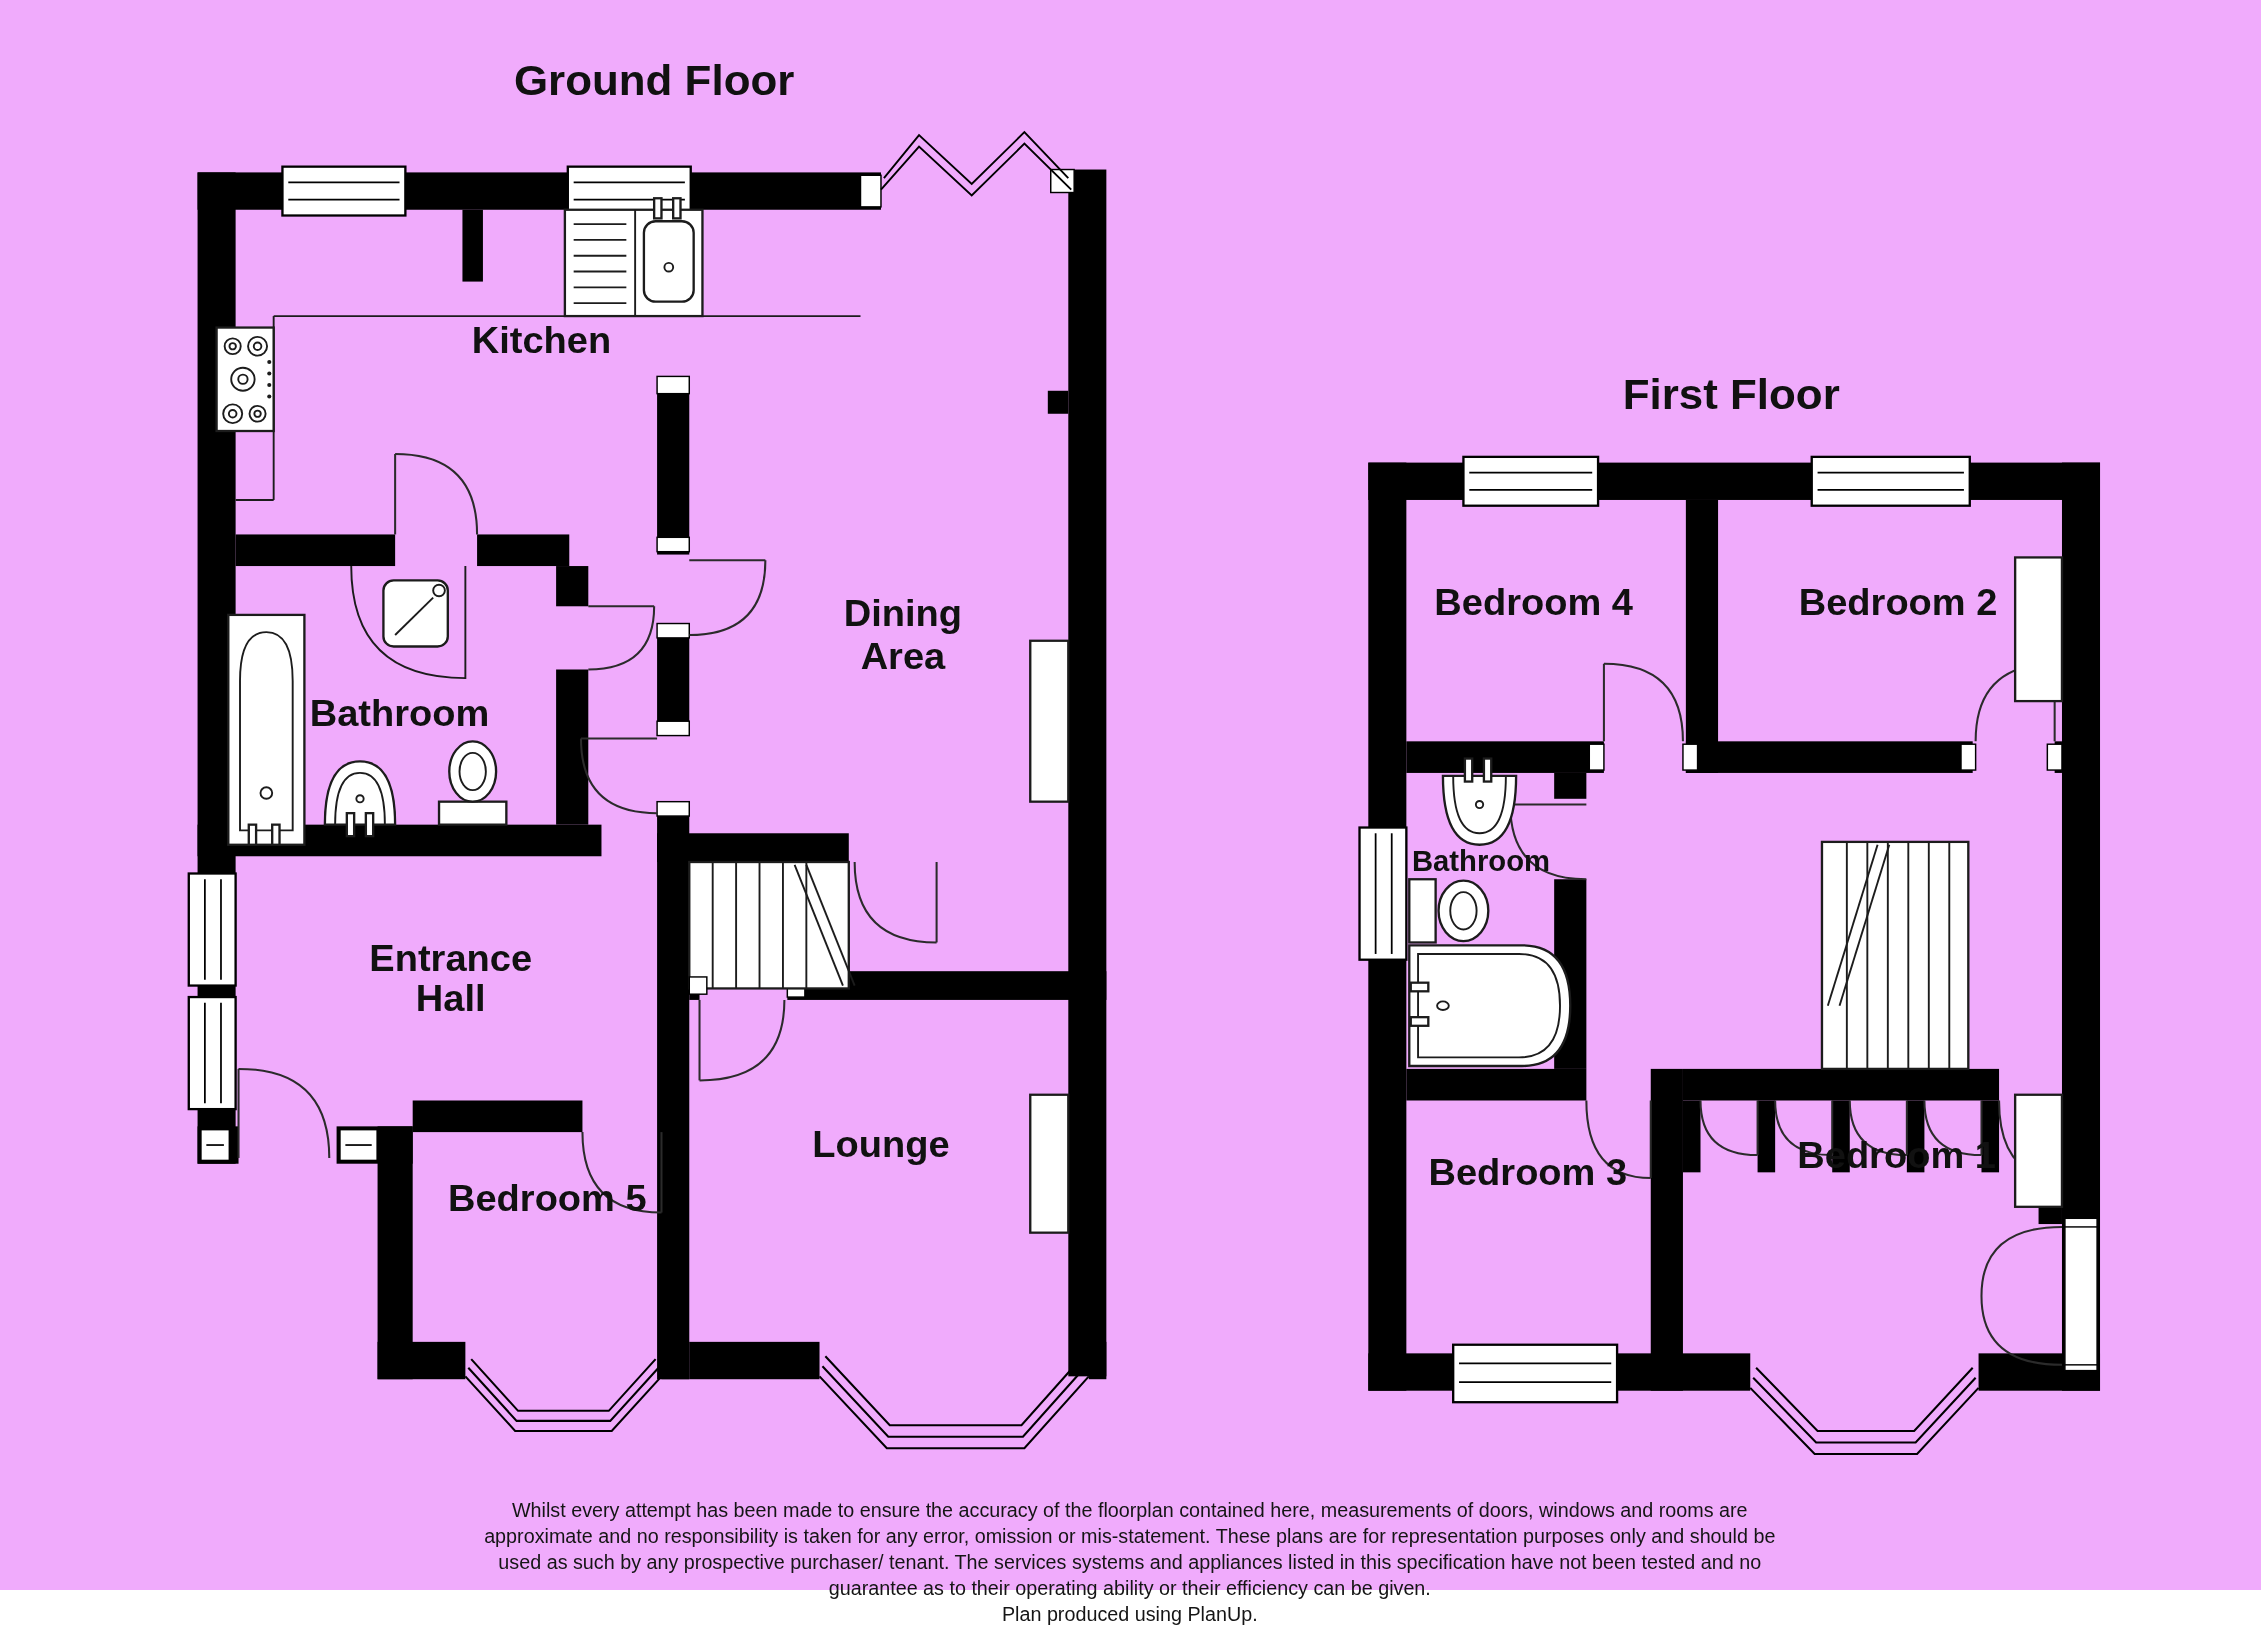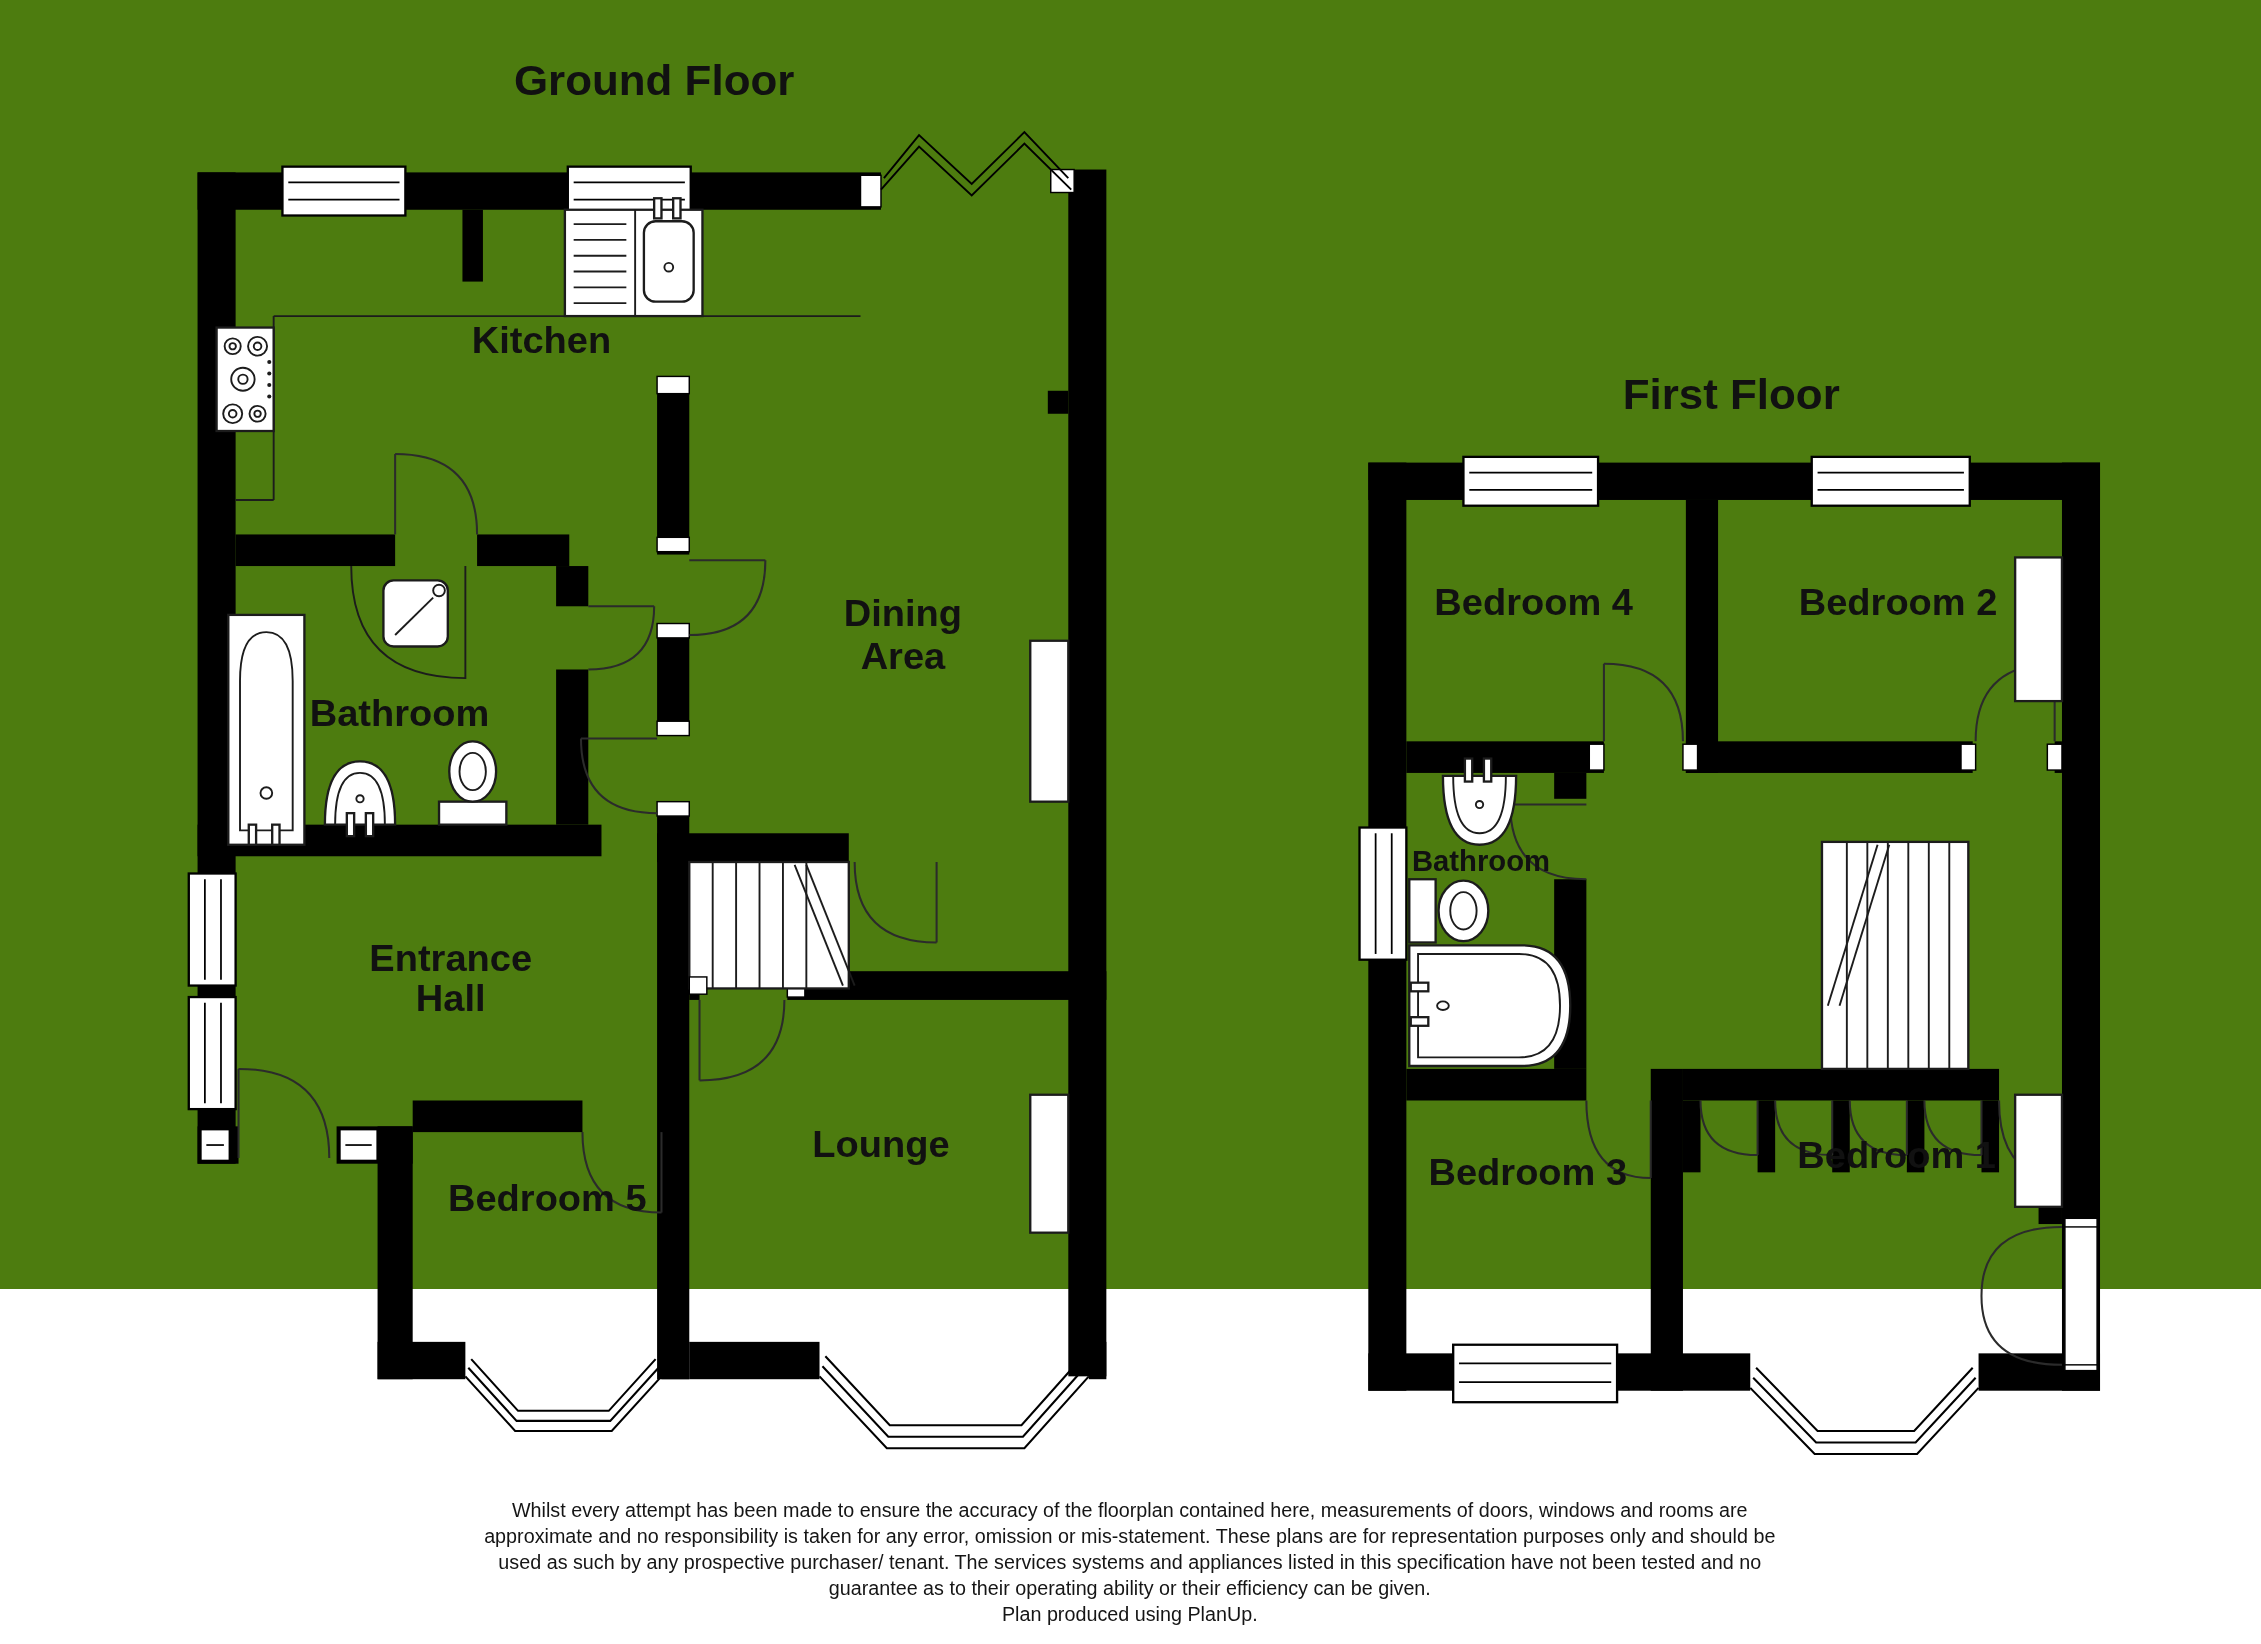--- a/index.html
+++ b/index.html
@@ -1,17 +1,17 @@
 <!DOCTYPE html>
 <html style="font-size:11px"><head>
 <meta charset="utf-8">
 <style>
   html,body{margin:0;padding:0;background:#ffffff;}
   body{width:2261px;height:1645px;font-family:"Liberation Sans",sans-serif;}
-  .page{width:2261px;height:1289px;background:#4d7c0f;}
+  .page{width:2261px;height:1590px;background:#f0abfc;}
   svg{display:block;width:2261px;height:1645px;}
   .wall{fill:#000000;stroke:none;}
   .jamb{fill:#ffffff;stroke:#000000;stroke-width:1;}
   .win{fill:#ffffff;stroke:#000000;stroke-width:1.6;}
   .winline{stroke:#000000;stroke-width:1.2;fill:none;}
   .fix{fill:#ffffff;stroke:#1c1c1c;stroke-width:1.6;}
   .fixline{fill:none;stroke:#1c1c1c;stroke-width:1.3;}
   .door{fill:none;stroke:#2b2b2b;stroke-width:1.4;}
   .glaze{fill:none;stroke:#000;stroke-width:1.4;}
   .zig{fill:none;stroke:#000;stroke-width:1.3;}

